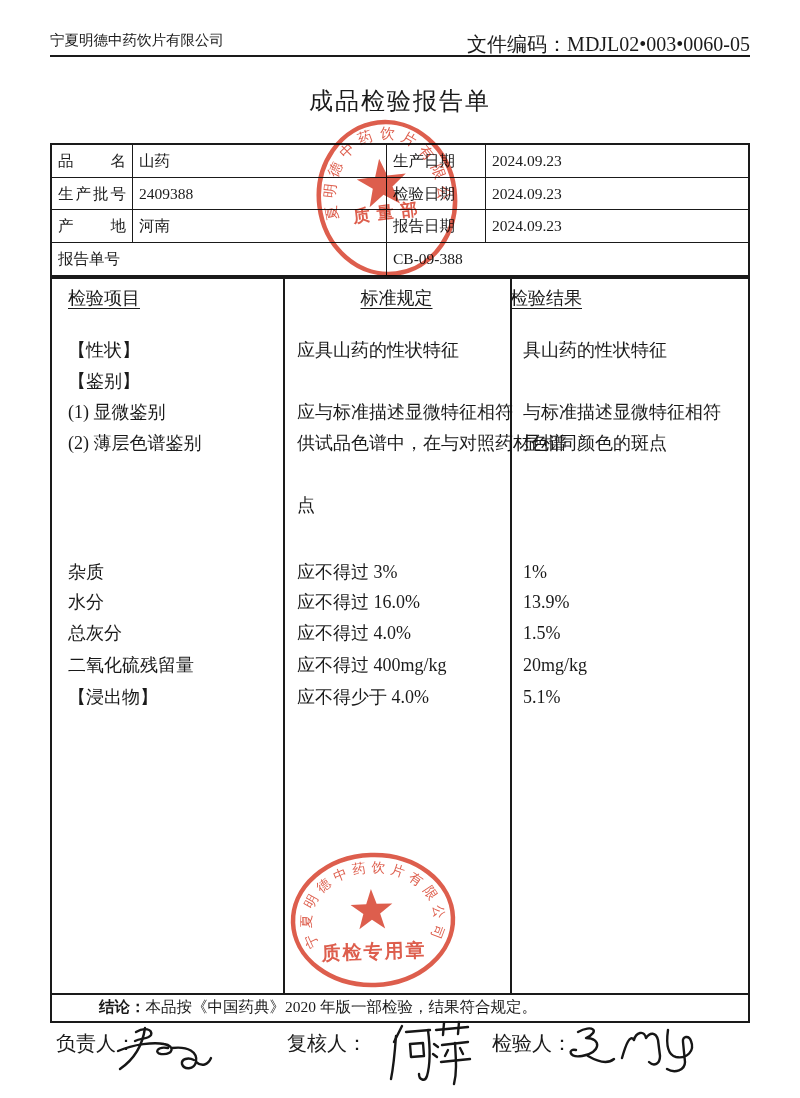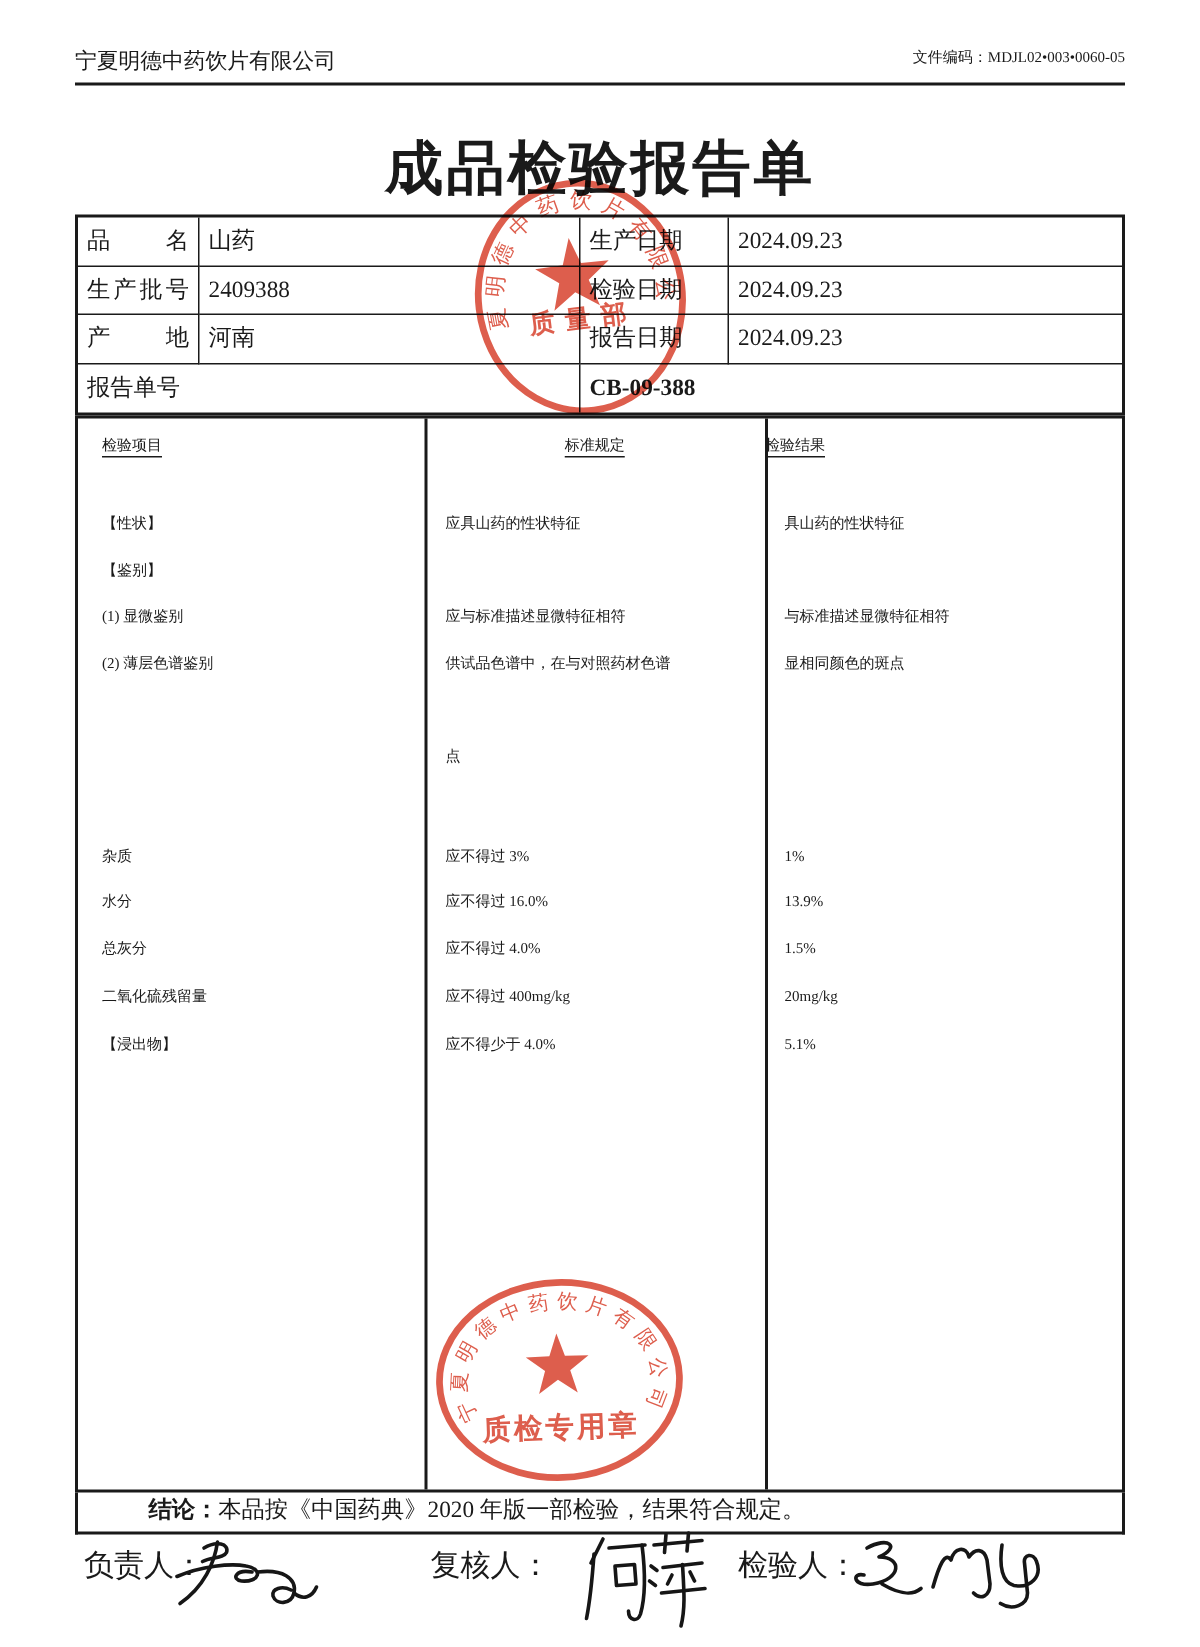--- a/index.html
+++ b/index.html
@@ -1,42 +1,42 @@
 <!DOCTYPE html>
 <html><head>
 <meta charset="utf-8">
 <style>
   * { margin:0; padding:0; box-sizing:border-box; }
   body { background:#ffffff; font-family:"Liberation Serif","DejaVu Serif",serif; color:#1a1a1a; }
   .page { position:relative; width:800px; height:1098px; margin:0 auto; background:#fff; overflow:hidden; }
 
   
   .hdr-left { position:absolute; left:50px; top:31px; font-size:14.5px; white-space:nowrap; }
-  .hdr-right { position:absolute; right:50px; top:31px; font-size:10px; white-space:nowrap; }
+  .hdr-right { position:absolute; right:50px; top:31px; font-size:20px; white-space:nowrap; }
   .hdr-rule { position:absolute; left:50px; top:55px; width:700px; height:2px; background:#1a1a1a; }
 
   .title { position:absolute; left:0; top:85px; width:100%; text-align:center;
-           font-size:39px; font-weight:bold; letter-spacing:2px; }
+           font-size:24px; font-weight:normal; letter-spacing:2px; }
 
   
   .info-table { position:absolute; left:50px; top:143px; width:700px; height:134px;
                 border:2px solid #1a1a1a; display:grid;
                 grid-template-columns:81px 254px 99px 262px;
                 grid-template-rows:repeat(4, 1fr); font-size:15.5px; }
   .ic { border-right:1.5px solid #1a1a1a; border-bottom:1.5px solid #1a1a1a;
         line-height:31px; padding:0 6px; white-space:nowrap; overflow:visible; }
   .ic.just { text-align:justify; text-align-last:justify; }
   .ic.no-r { border-right:none; }
   .ic.no-b { border-bottom:none; }
   .ic.span2a { grid-column:1 / 3; }
-  .ic.span2b { grid-column:3 / 5;font-weight:bold; }
+  .ic.span2b { grid-column:3 / 5; }
 
   
   .main-table { position:absolute; left:50px; top:277px; width:700px; height:718px;
-                border:2px solid #1a1a1a; font-size:10px; }
+                border:2px solid #1a1a1a; font-size:18px; }
   .vline { position:absolute; top:0; bottom:0; width:1.5px; background:#1a1a1a; }
   .vline.v1 { left:231px; } .vline.v2 { left:458px; }
   .mh { position:absolute; top:8px; height:22px; line-height:22px;
         text-decoration:underline; text-underline-offset:4px; white-space:nowrap; }
   .mh-item { left:16px; }
   .mh-std  { left:231px; width:227px; text-align:center; }
   .mh-res  { left:458px; width:276px; text-align:left; }
   .mrow { position:absolute; left:0; width:100%; height:22px; line-height:22px; }
   .mc { position:absolute; white-space:nowrap; }
   .mc1 { left:16px;  width:212px; }

